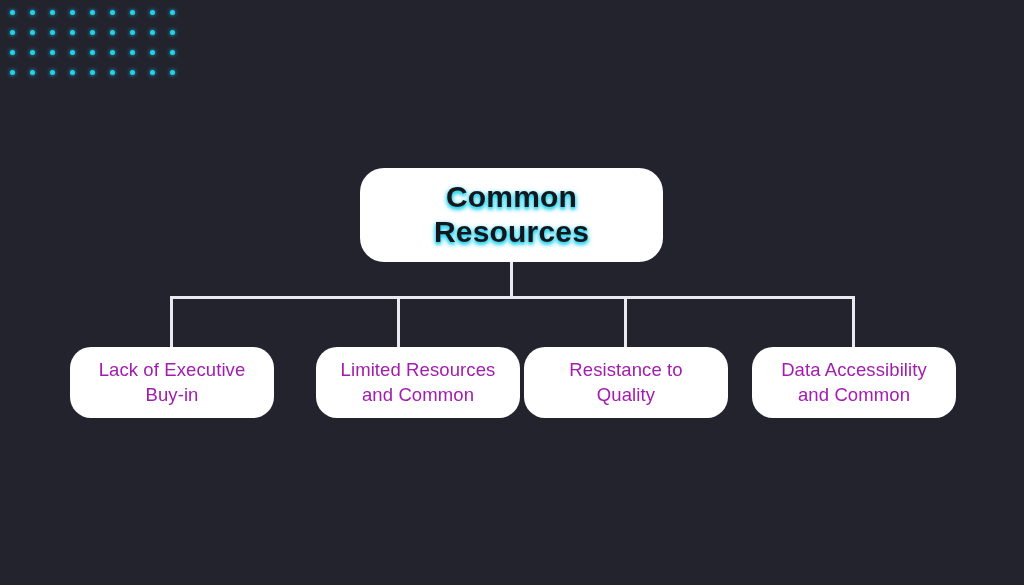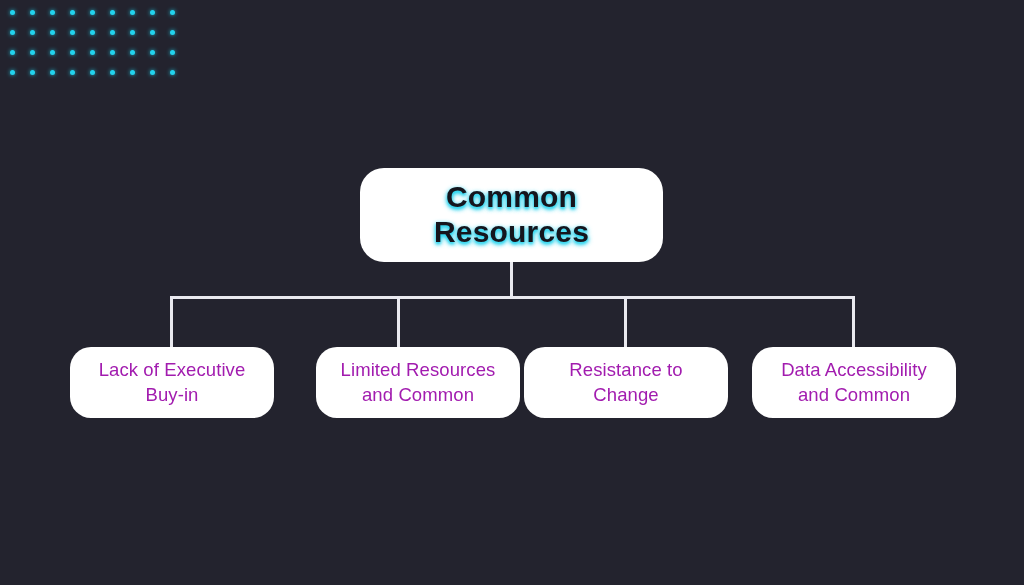--- a/index.html
+++ b/index.html
@@ -178,21 +178,21 @@
   <div class="node child-node" id="child-node-1" style="background: rgb(255, 255, 255);">
     <div class="node-label">
       <span>Limited Resources</span><br>
       <span>and Common</span>
     </div>
   </div>
 
   <div class="node child-node" id="child-node-2" style="background: rgb(255, 255, 255);">
     <div class="node-label">
       <span>Resistance to</span><br>
-      <span>Change</span>
+      <span>Quality</span>
     </div>
   </div>
 
   <div class="node child-node" id="child-node-3" style="background: rgb(255, 255, 255);">
     <div class="node-label">
       <span>Data Accessibility</span><br>
       <span>and Common</span>
     </div>
   </div>
 

